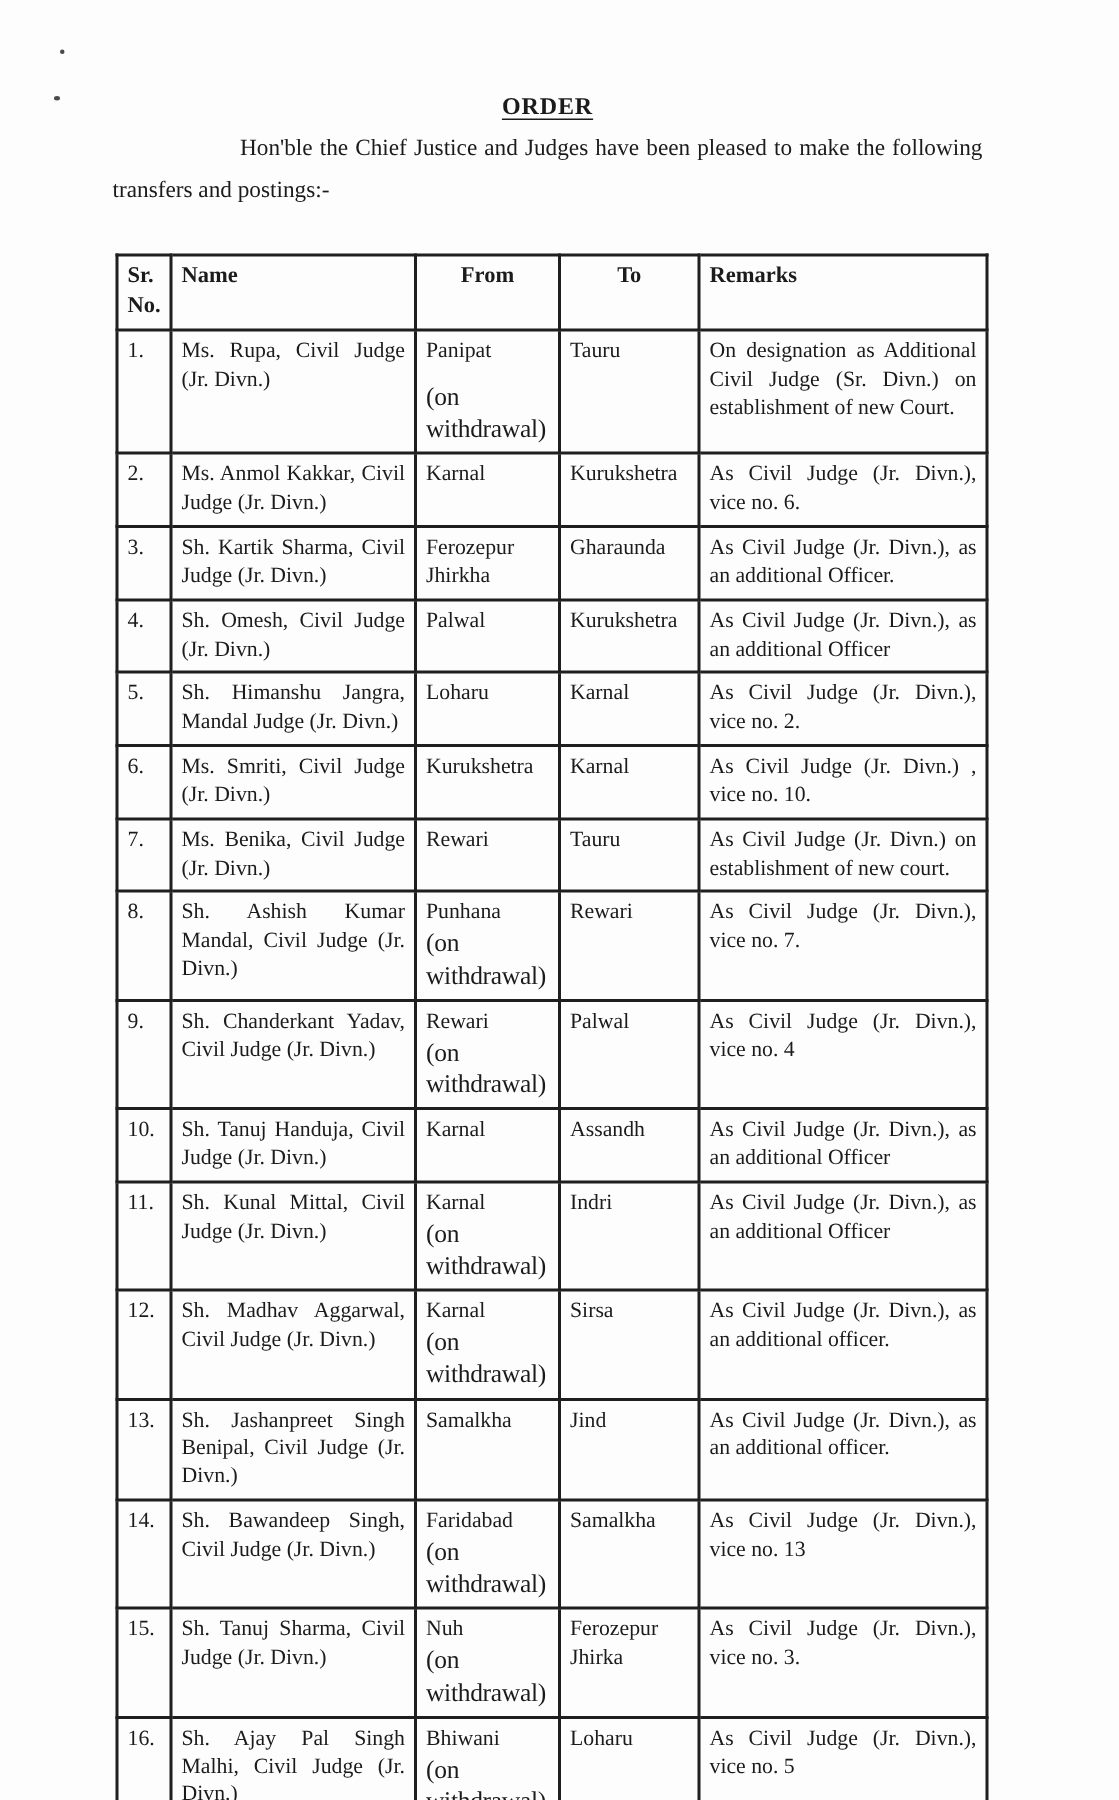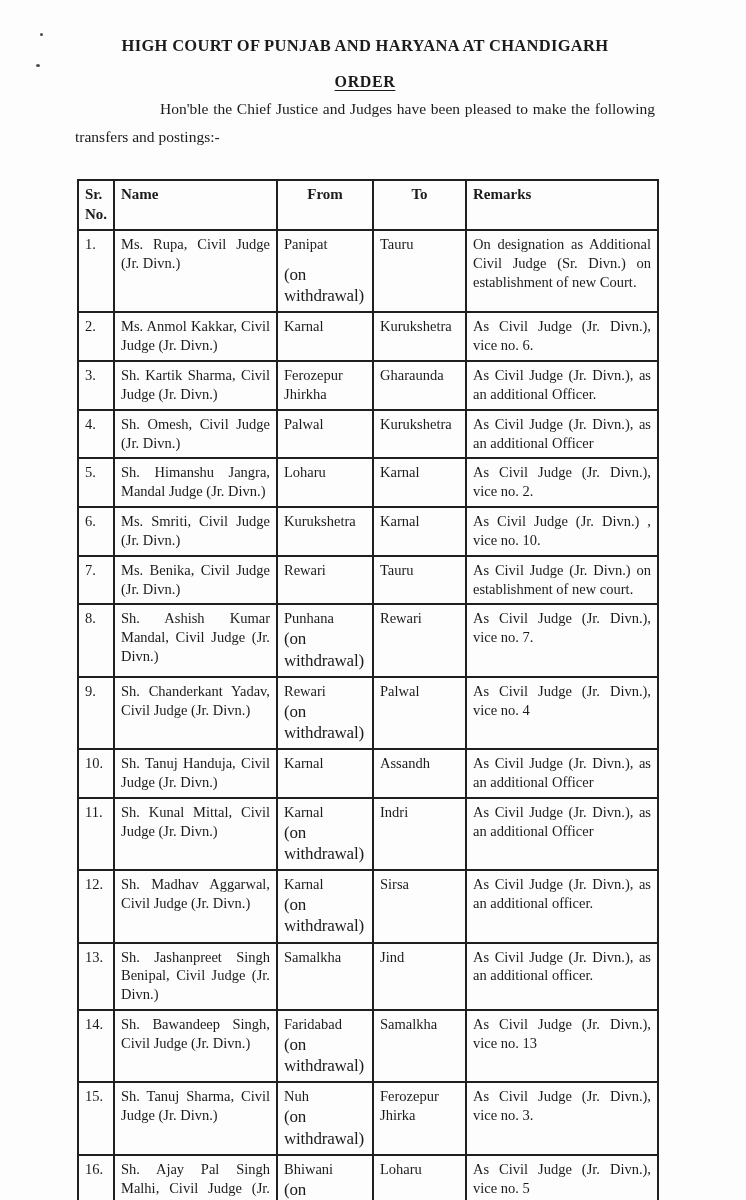--- a/index.html
+++ b/index.html
@@ -23,21 +23,21 @@
     font-size: 16.5px;
     letter-spacing: 0.3px;
   }
   .order-heading {
     text-align: center;
     font-weight: bold;
     font-size: 16px;
     letter-spacing: 0.6px;
     text-decoration: underline;
     text-underline-offset: 3px;
-    margin-top: 17px;
+    margin-top: 27px;
   }
   .date-line {
     text-align: right;
     font-size: 15.5px;
     margin-top: 25px;
   }
   .date-line sup { font-size: 9.5px; }
   .intro {
     margin-top: 4px;
     font-size: 15.5px;
@@ -89,21 +89,20 @@
   .note-text { flex: 1; text-align: justify; }
 </style>
 </head>
 <body>
 
 <span class="speck speck-1"></span>
 <span class="speck speck-2"></span>
 
 <div class="page">
 
-  <div class="doc-title">HIGH COURT OF PUNJAB AND HARYANA AT CHANDIGARH</div>
 
   <div class="order-heading">ORDER</div>
 
 
   <p class="intro">Hon'ble the Chief Justice and Judges have been pleased to make the following transfers and postings:-</p>
 
   <table class="order-table">
     <colgroup>
       <col style="width:36px">
         <col style="width:163px">

